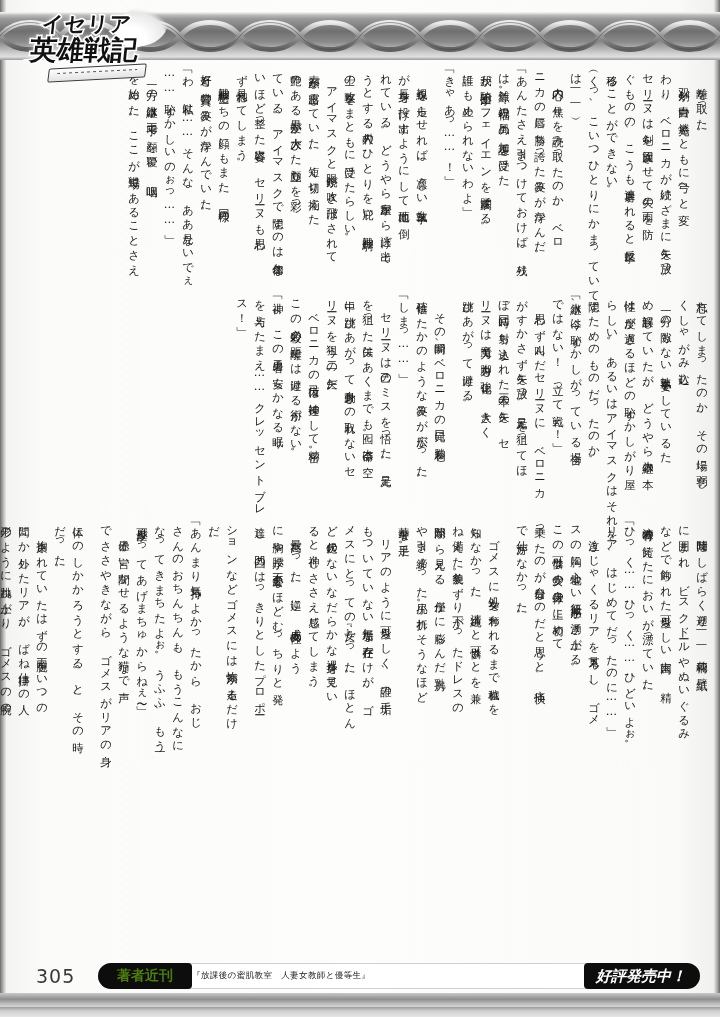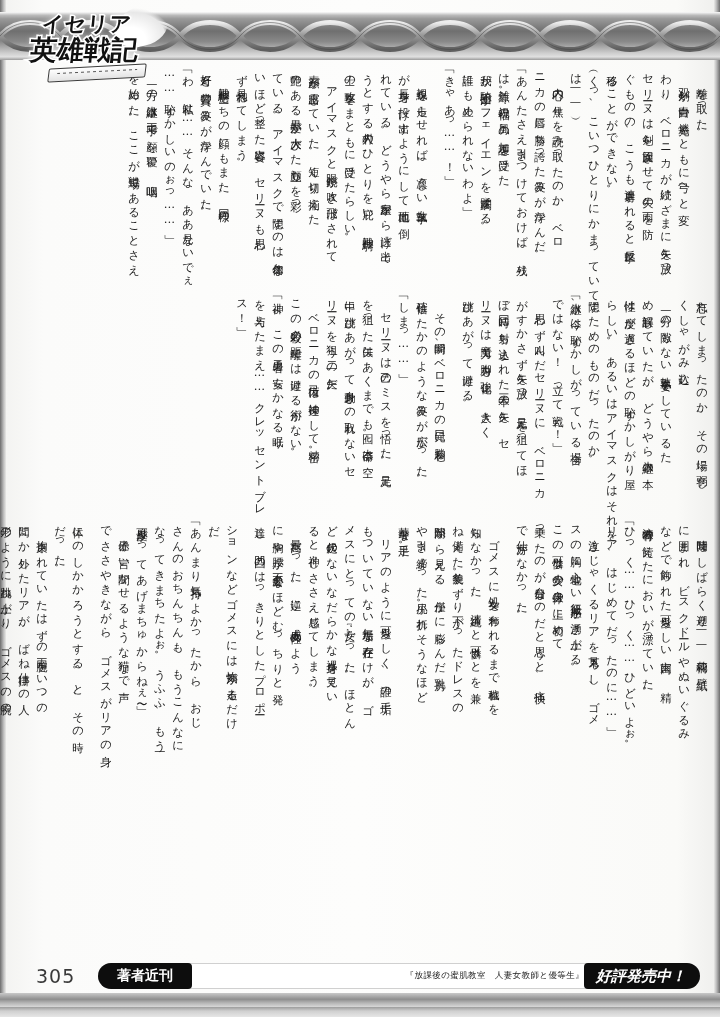--- a/index.html
+++ b/index.html
@@ -107,30 +107,29 @@
     font-family:"DejaVu Sans","Liberation Sans",sans-serif;
   }
   #adbar{
     position:absolute;left:98px;right:20px;top:4px;height:26px;
     background:#ffffff;border-radius:13px;
     box-shadow:0 0 0 1px #d0d0d0 inset;
     display:flex;align-items:center;
   }
   #adlabel{
     flex:0 0 auto;height:26px;min-width:78px;
-    background:#0d0d0d;color:#ffffff;border-radius:13px 4px 4px 13px;
+    background:#0d0d0d;color:#4d7c0f;border-radius:13px 4px 4px 13px;
     display:flex;align-items:center;justify-content:center;
     font-family:Liberation Mono, monospace;
     font-weight:bold;font-size:14px;letter-spacing:0px;padding:0 8px;
   }
   #adtitle{
-    flex:1 1 auto;padding-left:8px;
+    flex:1 1 auto;
     font-size:8.5px;color:#1a1a1a;letter-spacing:.4px;white-space:nowrap;
     font-family:"DejaVu Serif","Liberation Serif",serif;
-    text-align:right;
   }
   #adend{
     flex:0 0 auto;height:26px;
     background:#0d0d0d;color:#fff;border-radius:4px 13px 13px 4px;
     display:flex;align-items:center;justify-content:center;
     font-family:"DejaVu Sans","Liberation Sans",sans-serif;
     font-weight:bold;font-style:italic;font-size:15px;padding:0 14px 0 12px;
   }
   #footshadow{
     position:absolute;left:0;right:0;bottom:0;height:10px;

